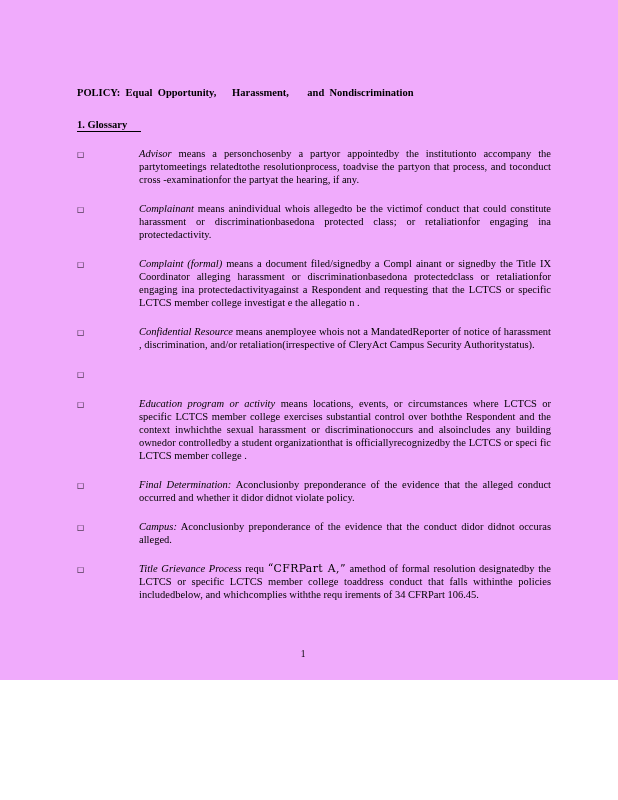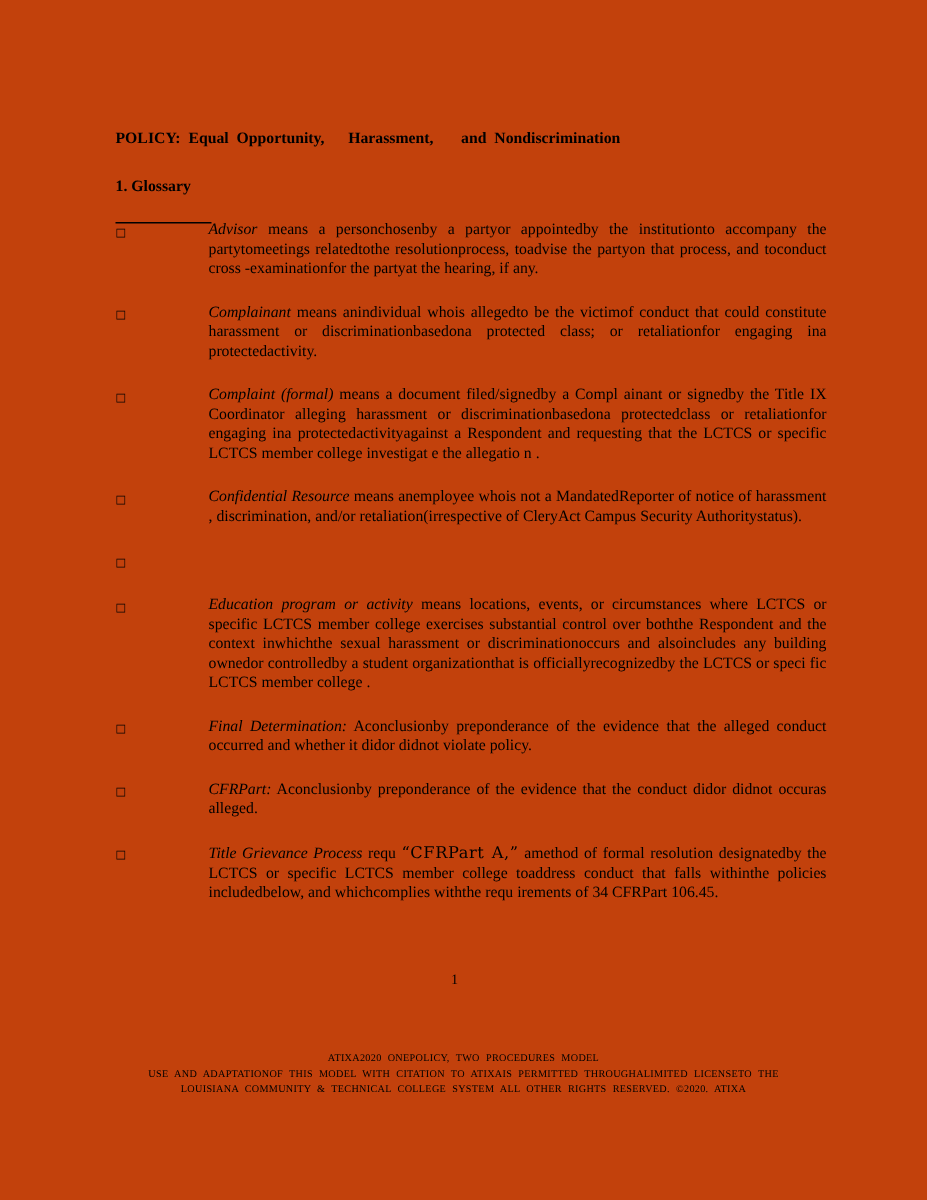--- a/index.html
+++ b/index.html
@@ -1,19 +1,19 @@
 <!DOCTYPE html>
 <html><head>
 <meta charset="utf-8">
 <style>
   html,body { margin:0; padding:0; background:#ffffff; }
   .page {
     position:relative;
-    width:618px; height:800px;
-    background:#c2410c;
+    width:618px; height:680px;
+    background:#f0abfc;
     font-family:"Liberation Serif", serif;
     color:#000000;
     overflow:hidden;
   }
   .content {
     position:absolute;
     left:77px; top:86px; width:474px;
   }
   .doc-title {
     font-weight:bold;
@@ -24,21 +24,21 @@
   }
   .section-heading {
     font-weight:bold;
     font-size:10.5px;
     line-height:13px;
     margin-bottom:16px;
   }
   .section-heading .uline {
     border-bottom:1px solid #000;
     padding-right:14px;
-    padding-bottom:18px;
+    padding-bottom:1px;
   }
   .glossary-item {
     display:flex;
     align-items:flex-start;
     margin-bottom:16px;
   }
   .bullet {
     flex:0 0 19px;
     width:19px;
     font-family:"DejaVu Sans", sans-serif;
@@ -137,21 +137,21 @@
         <span class="bullet">□</span>
         <div class="def">
           <i class="term">Final Determination:</i>
           <span>Aconclusionby preponderance of the evidence that the alleged conduct occurred and whether it didor didnot violate policy.</span>
         </div>
       </div>
 
       <div class="glossary-item">
         <span class="bullet">□</span>
         <div class="def">
-          <i class="term">CFRPart:</i>
+          <i class="term">Campus:</i>
           <span>Aconclusionby preponderance of the evidence that the conduct didor didnot occuras alleged.</span>
         </div>
       </div>
 
       <div class="glossary-item">
         <span class="bullet">□</span>
         <div class="def">
           <i class="term">Title Grievance Process</i>
           <span>requ</span>
           <span class="q">“CFRPart A,”</span>

